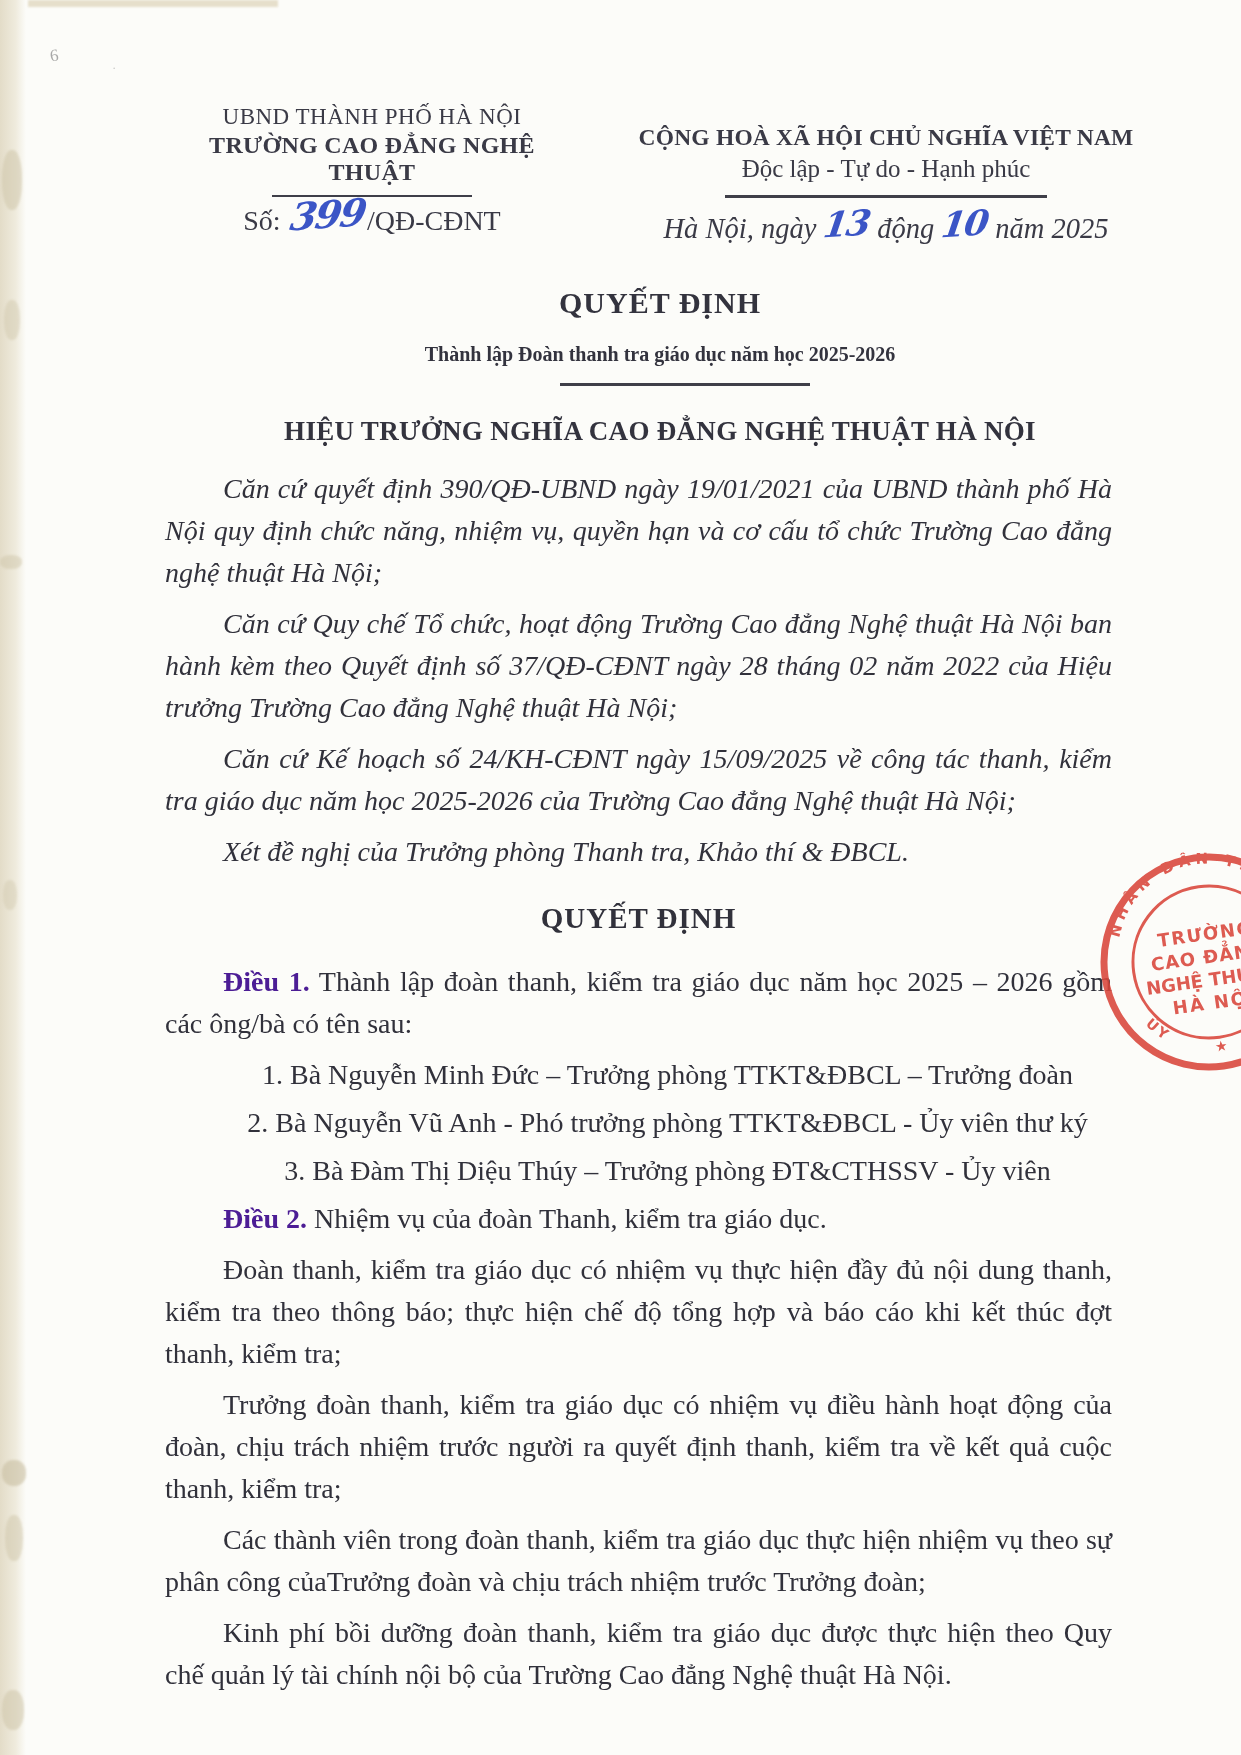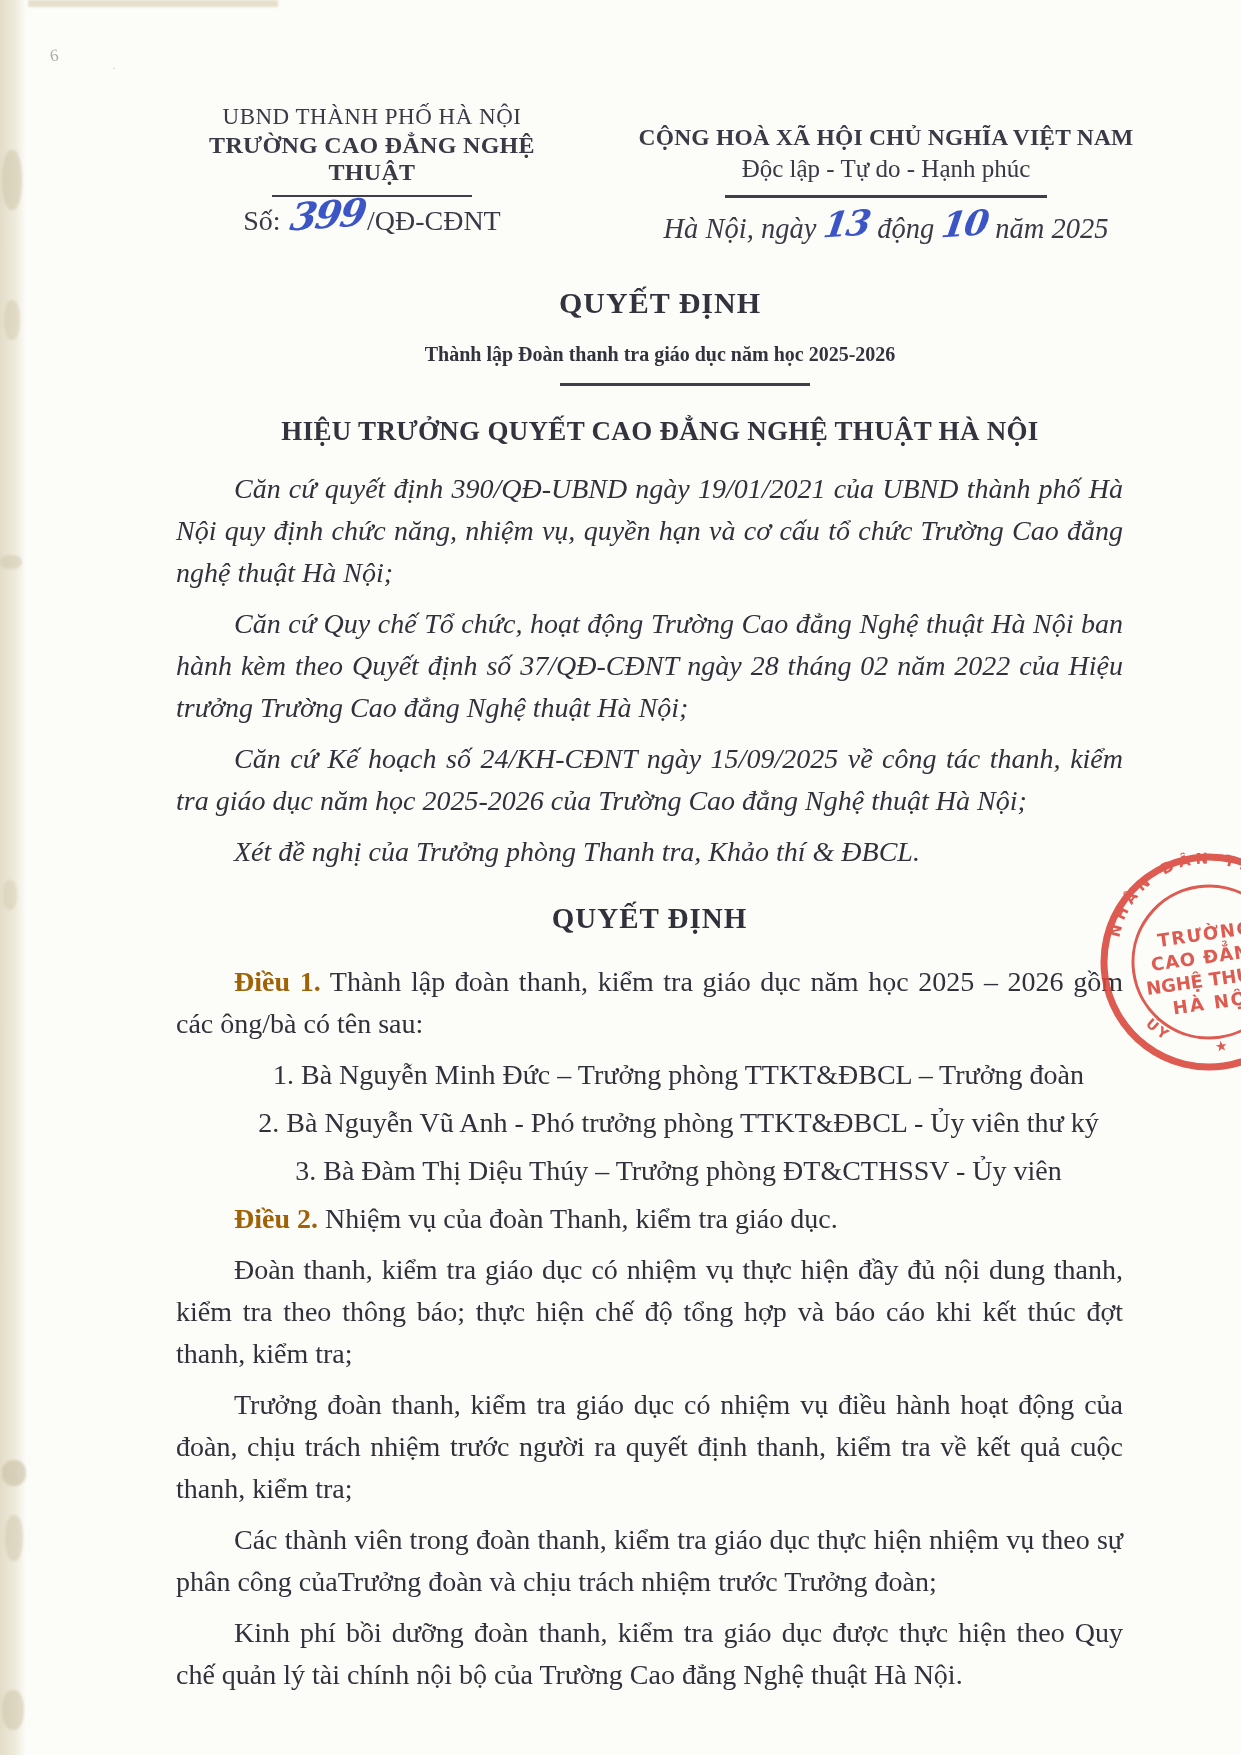--- a/index.html
+++ b/index.html
@@ -36,27 +36,27 @@
   .date-line .hand{font-size:35px;margin:0 1px;}
 
   .title-block{position:absolute;left:160px;top:286px;width:1000px;text-align:center;color:#33333e;}
   .t1{font-size:30px;font-weight:bold;letter-spacing:1px;}
   .t2{font-size:20px;font-weight:bold;margin-top:23px;}
   .rule-title{width:250px;height:2.5px;background:#3f3f49;margin:17px auto 0;transform:translateX(25px);}
 
   .issuer{position:absolute;left:160px;top:416px;width:1000px;text-align:center;
     font-size:27px;font-weight:bold;color:#33333e;letter-spacing:.3px;}
 
-  .doc-body{position:absolute;left:176px;top:468px;width:947px;
+  .doc-body{position:absolute;left:165px;top:468px;width:947px;
     font-size:28px;line-height:42px;text-align:justify;}
   .doc-body p{margin:0 0 9px 0;text-indent:58px;}
   .it{font-style:italic;}
   .qd2{text-align:center;font-weight:bold;font-size:29px;margin:24px 0 22px 0;letter-spacing:1px;}
   .member{padding-left:58px;margin-bottom:6px;text-align:center;}
-  b{color:#a16207;}
+  b{color:#4c1d95;}
 
   .stamp{position:absolute;left:1093px;top:846px;width:232px;height:232px;opacity:.88;pointer-events:none;}
   .stamp text{font-family:"DejaVu Sans","Liberation Sans",sans-serif;font-weight:bold;fill:#d9453a;}
 </style>
 </head>
 <body>
 
 <div class="page">
 
   <div class="scan-edge"></div>
@@ -84,21 +84,21 @@
     <div class="rule-right"></div>
     <div class="date-line"><span>Hà Nội, ngày</span> <span class="hand">13</span> <span>động</span> <span class="hand">10</span> <span>năm 2025</span></div>
   </div>
 
   <div class="title-block">
     <div class="t1">QUYẾT ĐỊNH</div>
     <div class="t2">Thành lập Đoàn thanh tra giáo dục năm học 2025-2026</div>
     <div class="rule-title"></div>
   </div>
 
-  <div class="issuer">HIỆU TRƯỞNG QUYẾT CAO ĐẲNG NGHỆ THUẬT HÀ NỘI</div>
+  <div class="issuer">HIỆU TRƯỞNG NGHĨA CAO ĐẲNG NGHỆ THUẬT HÀ NỘI</div>
 
   <div class="doc-body">
     <p class="it">Căn cứ quyết định 390/QĐ-UBND ngày 19/01/2021 của UBND thành phố Hà Nội quy định chức năng, nhiệm vụ, quyền hạn và cơ cấu tổ chức Trường Cao đẳng nghệ thuật Hà Nội;</p>
     <p class="it">Căn cứ Quy chế Tổ chức, hoạt động Trường Cao đẳng Nghệ thuật Hà Nội ban hành kèm theo Quyết định số 37/QĐ-CĐNT ngày 28 tháng 02 năm 2022 của Hiệu trưởng Trường Cao đẳng Nghệ thuật Hà Nội;</p>
     <p class="it">Căn cứ Kế hoạch số 24/KH-CĐNT ngày 15/09/2025 về công tác thanh, kiểm tra giáo dục năm học 2025-2026 của Trường Cao đẳng Nghệ thuật Hà Nội;</p>
     <p class="it">Xét đề nghị của Trưởng phòng Thanh tra, Khảo thí &amp; ĐBCL.</p>
 
     <div class="qd2">QUYẾT ĐỊNH</div>
 
     <p><b>Điều 1.</b> <span>Thành lập đoàn thanh, kiểm tra giáo dục năm học 2025 – 2026 gồm các ông/bà có tên sau:</span></p>

